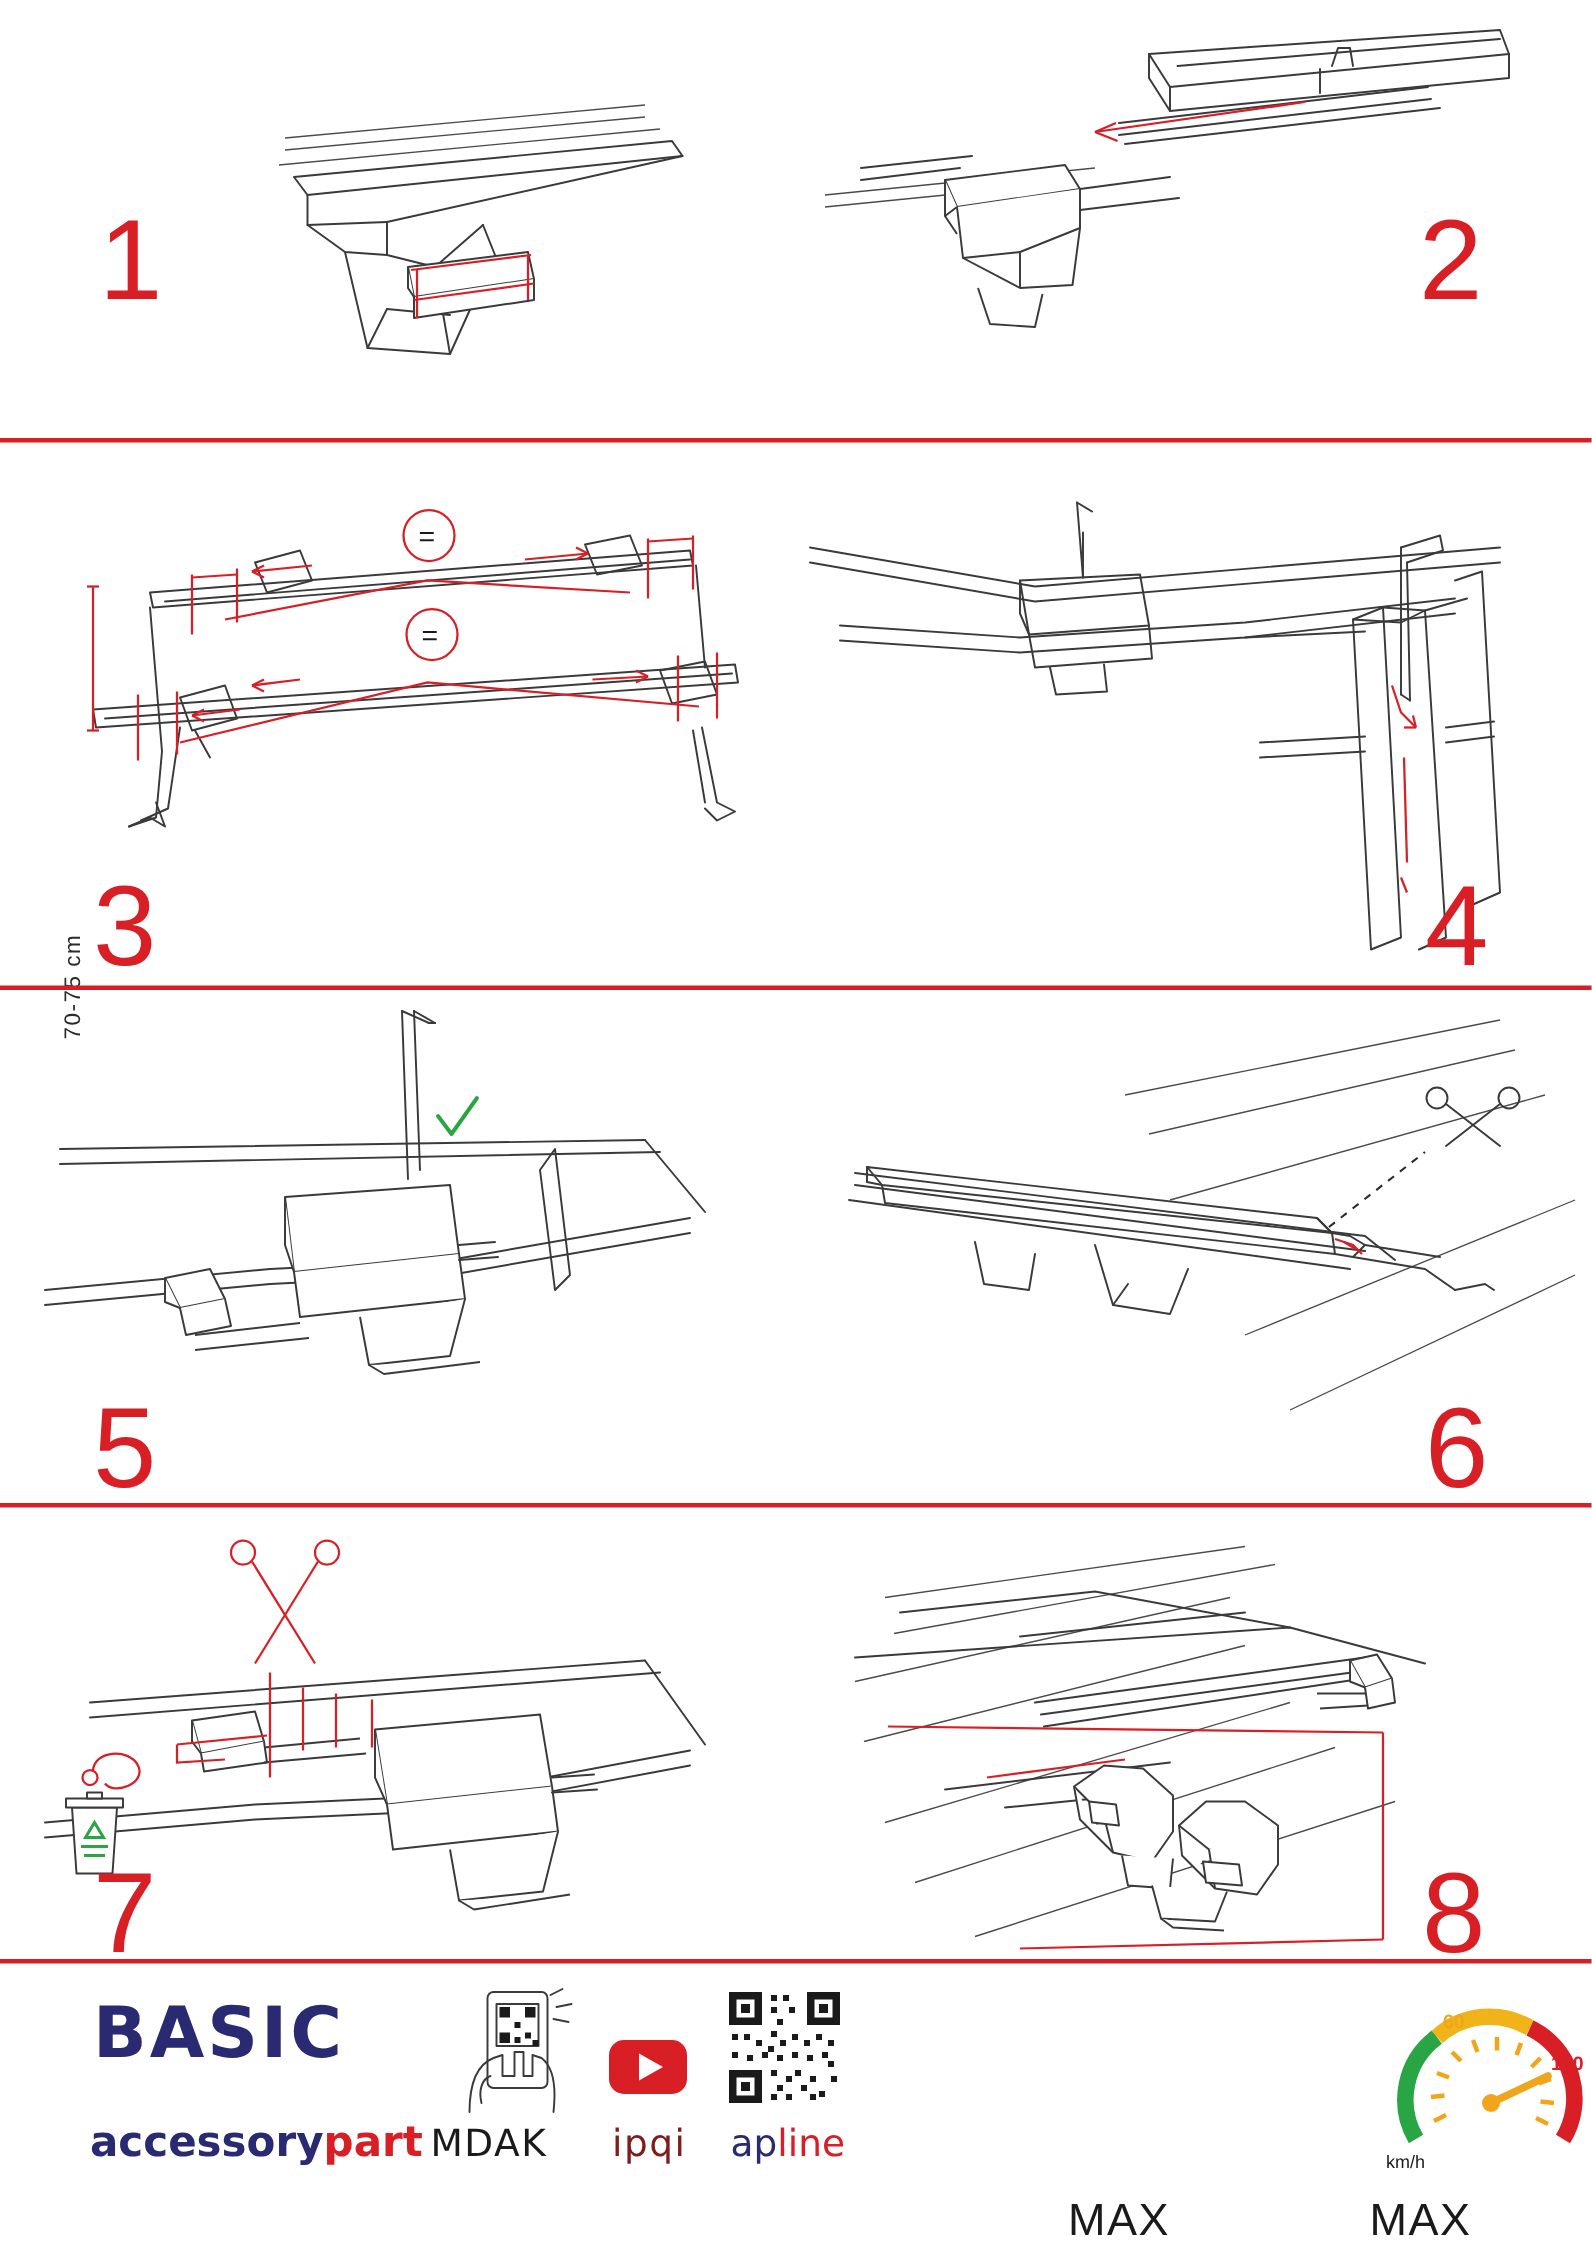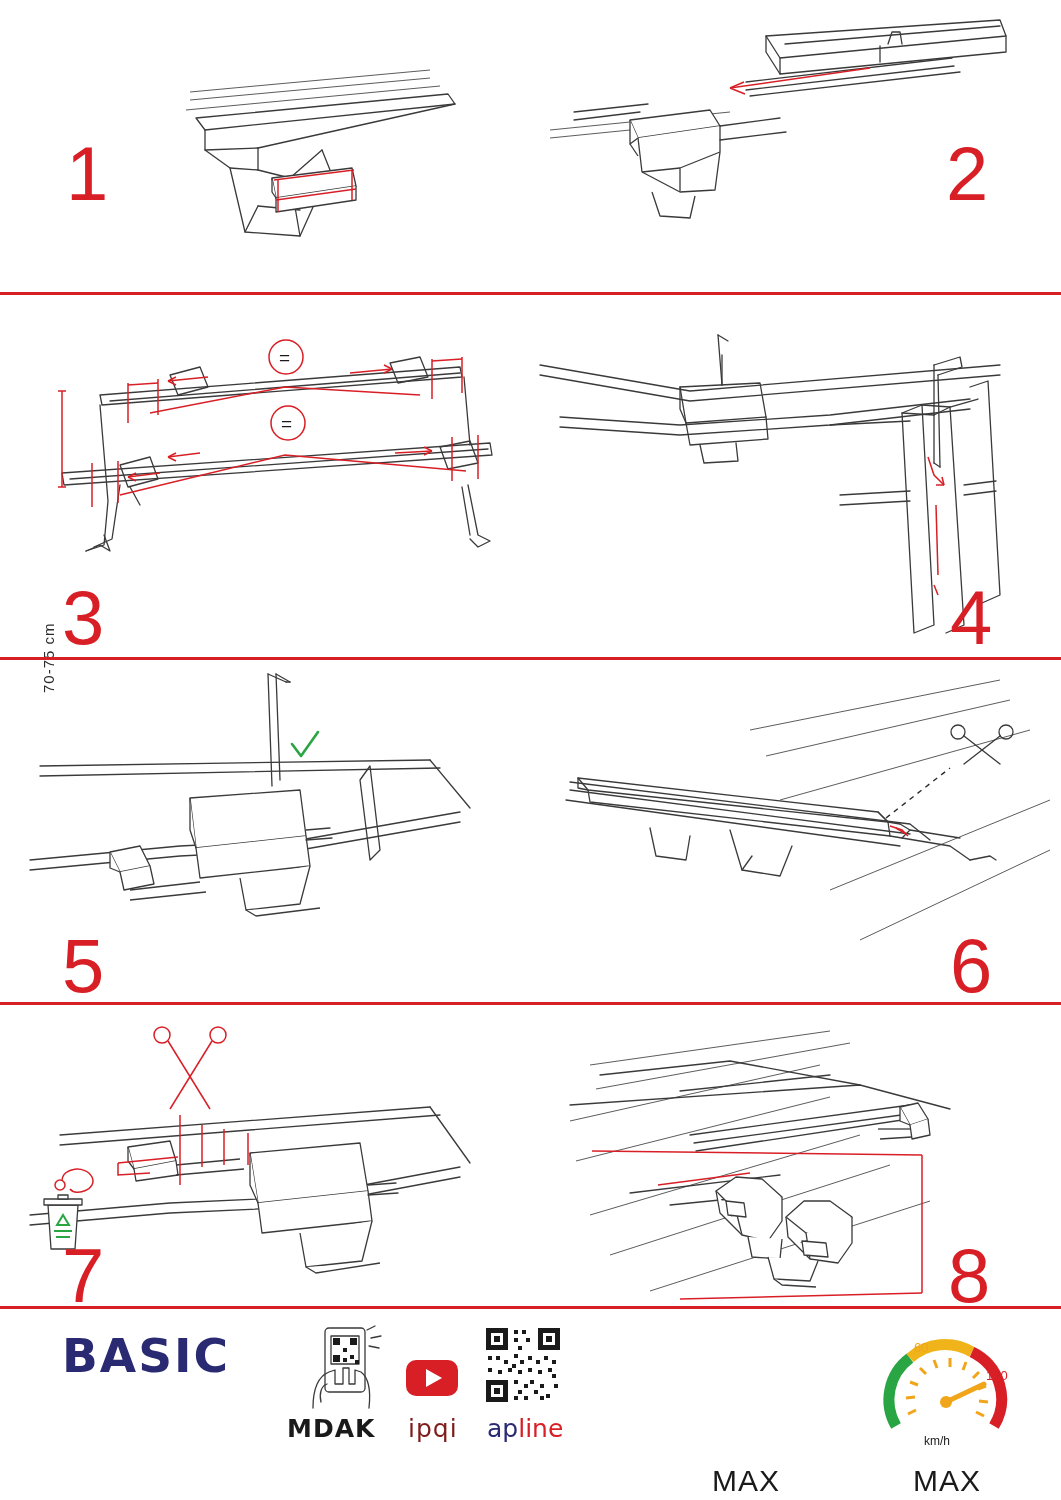--- a/index.html
+++ b/index.html
@@ -95,21 +95,21 @@
     font-size: 28px;
     font-weight: bold;
     letter-spacing: 0px;
   }
   .brand-accessory .b1 { color: #2a2a72; }
   .brand-accessory .b2 { color: #d81f26; }
 
   .lbl-mdak {
     position: absolute; left: 287px; top: 108px;
     font-family: "DejaVu Sans", sans-serif;
-    font-size: 25px; font-weight: bold; color: #1a1a1a;
+    font-size: 25px; font-weight: normal; color: #1a1a1a;
     letter-spacing: 1px;
   }
   .lbl-ipqi {
     position: absolute; left: 408px; top: 108px;
     font-family: "DejaVu Sans", sans-serif;
     font-size: 25px; color: #7f1d1d;
     letter-spacing: 1px;
   }
   .lbl-apline {
     position: absolute; left: 487px; top: 108px;
@@ -118,21 +118,21 @@
     letter-spacing: 0px;
   }
   .lbl-apline .red-l { color: #d81f26; }
 
   .weight-wrap { position: absolute; left: 676px; top: 14px; }
   .weight-max {
     position: absolute; left: 712px; top: 158px;
     font-family: "Liberation Sans", sans-serif;
     font-size: 30px; color: #1a1a1a; letter-spacing: 1px;
   }
-  .speed-wrap { position: absolute; left: 880px; top: 16px; }
+  .speed-wrap { position: absolute; left: 928px; top: 16px; font-weight: bold; }
   .speed-max {
     position: absolute; left: 913px; top: 158px;
     font-family: "Liberation Sans", sans-serif;
     font-size: 30px; color: #1a1a1a; letter-spacing: 1px;
   }
   .unit-kmh {
     position: absolute; left: 924px; top: 128px;
     font-family: "Liberation Sans", sans-serif;
     font-size: 12px; color: #1a1a1a;
   }
@@ -541,20 +541,23 @@
       </g>
     </svg>
   </div>
   <div class="step-num n8">8</div>
 
   <div class="sep s4"></div>
 
   <div class="footer">
 
     <div class="brand-basic">BASIC</div>
+    <div class="brand-accessory">
+      <span class="b1">accessory</span><span class="b2">part</span>
+    </div>
 
     <div style="position:absolute;left:305px;top:18px;">
       <svg width="80" height="86" viewBox="0 0 80 86">
         <g class="ln">
           <rect x="20" y="4" width="40" height="64" rx="4" fill="#ffffff"></rect>
           <rect x="26" y="12" width="28" height="28" fill="#ffffff"></rect>
         </g>
         <g fill="#1a1a1a">
           <rect x="28" y="14" width="7" height="7"></rect>
             <rect x="45" y="14" width="7" height="7"></rect>

